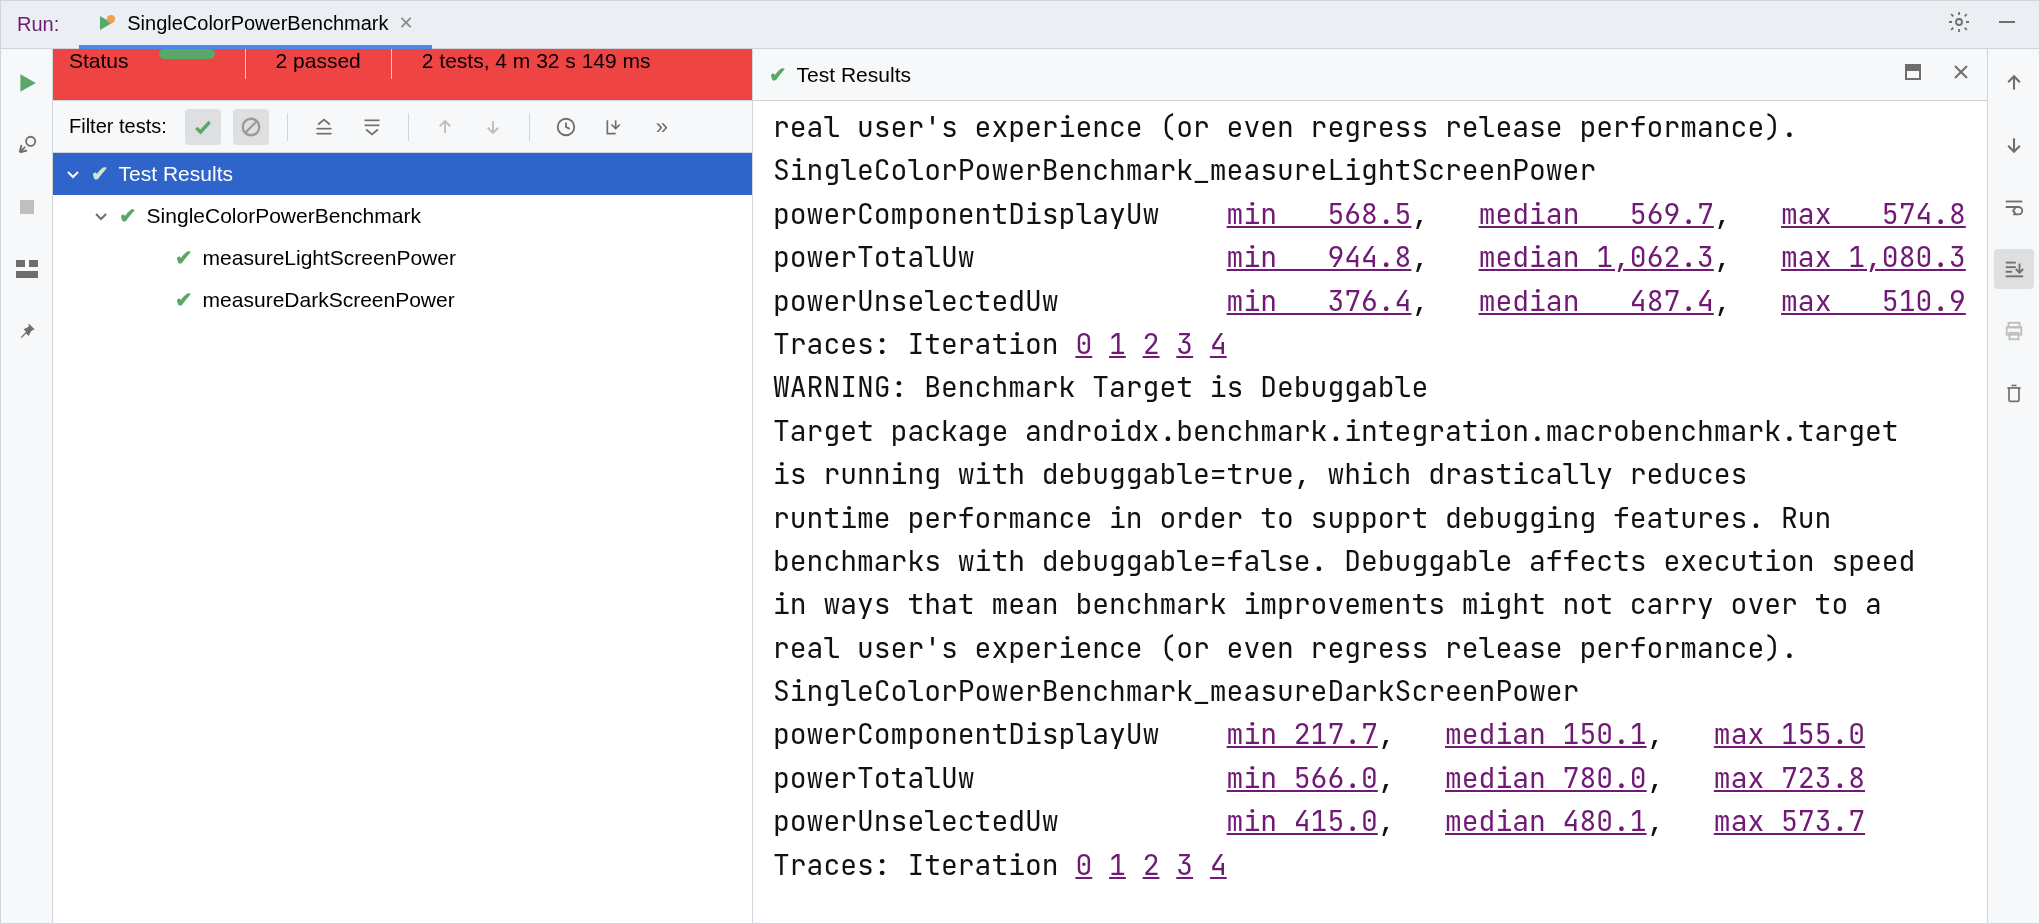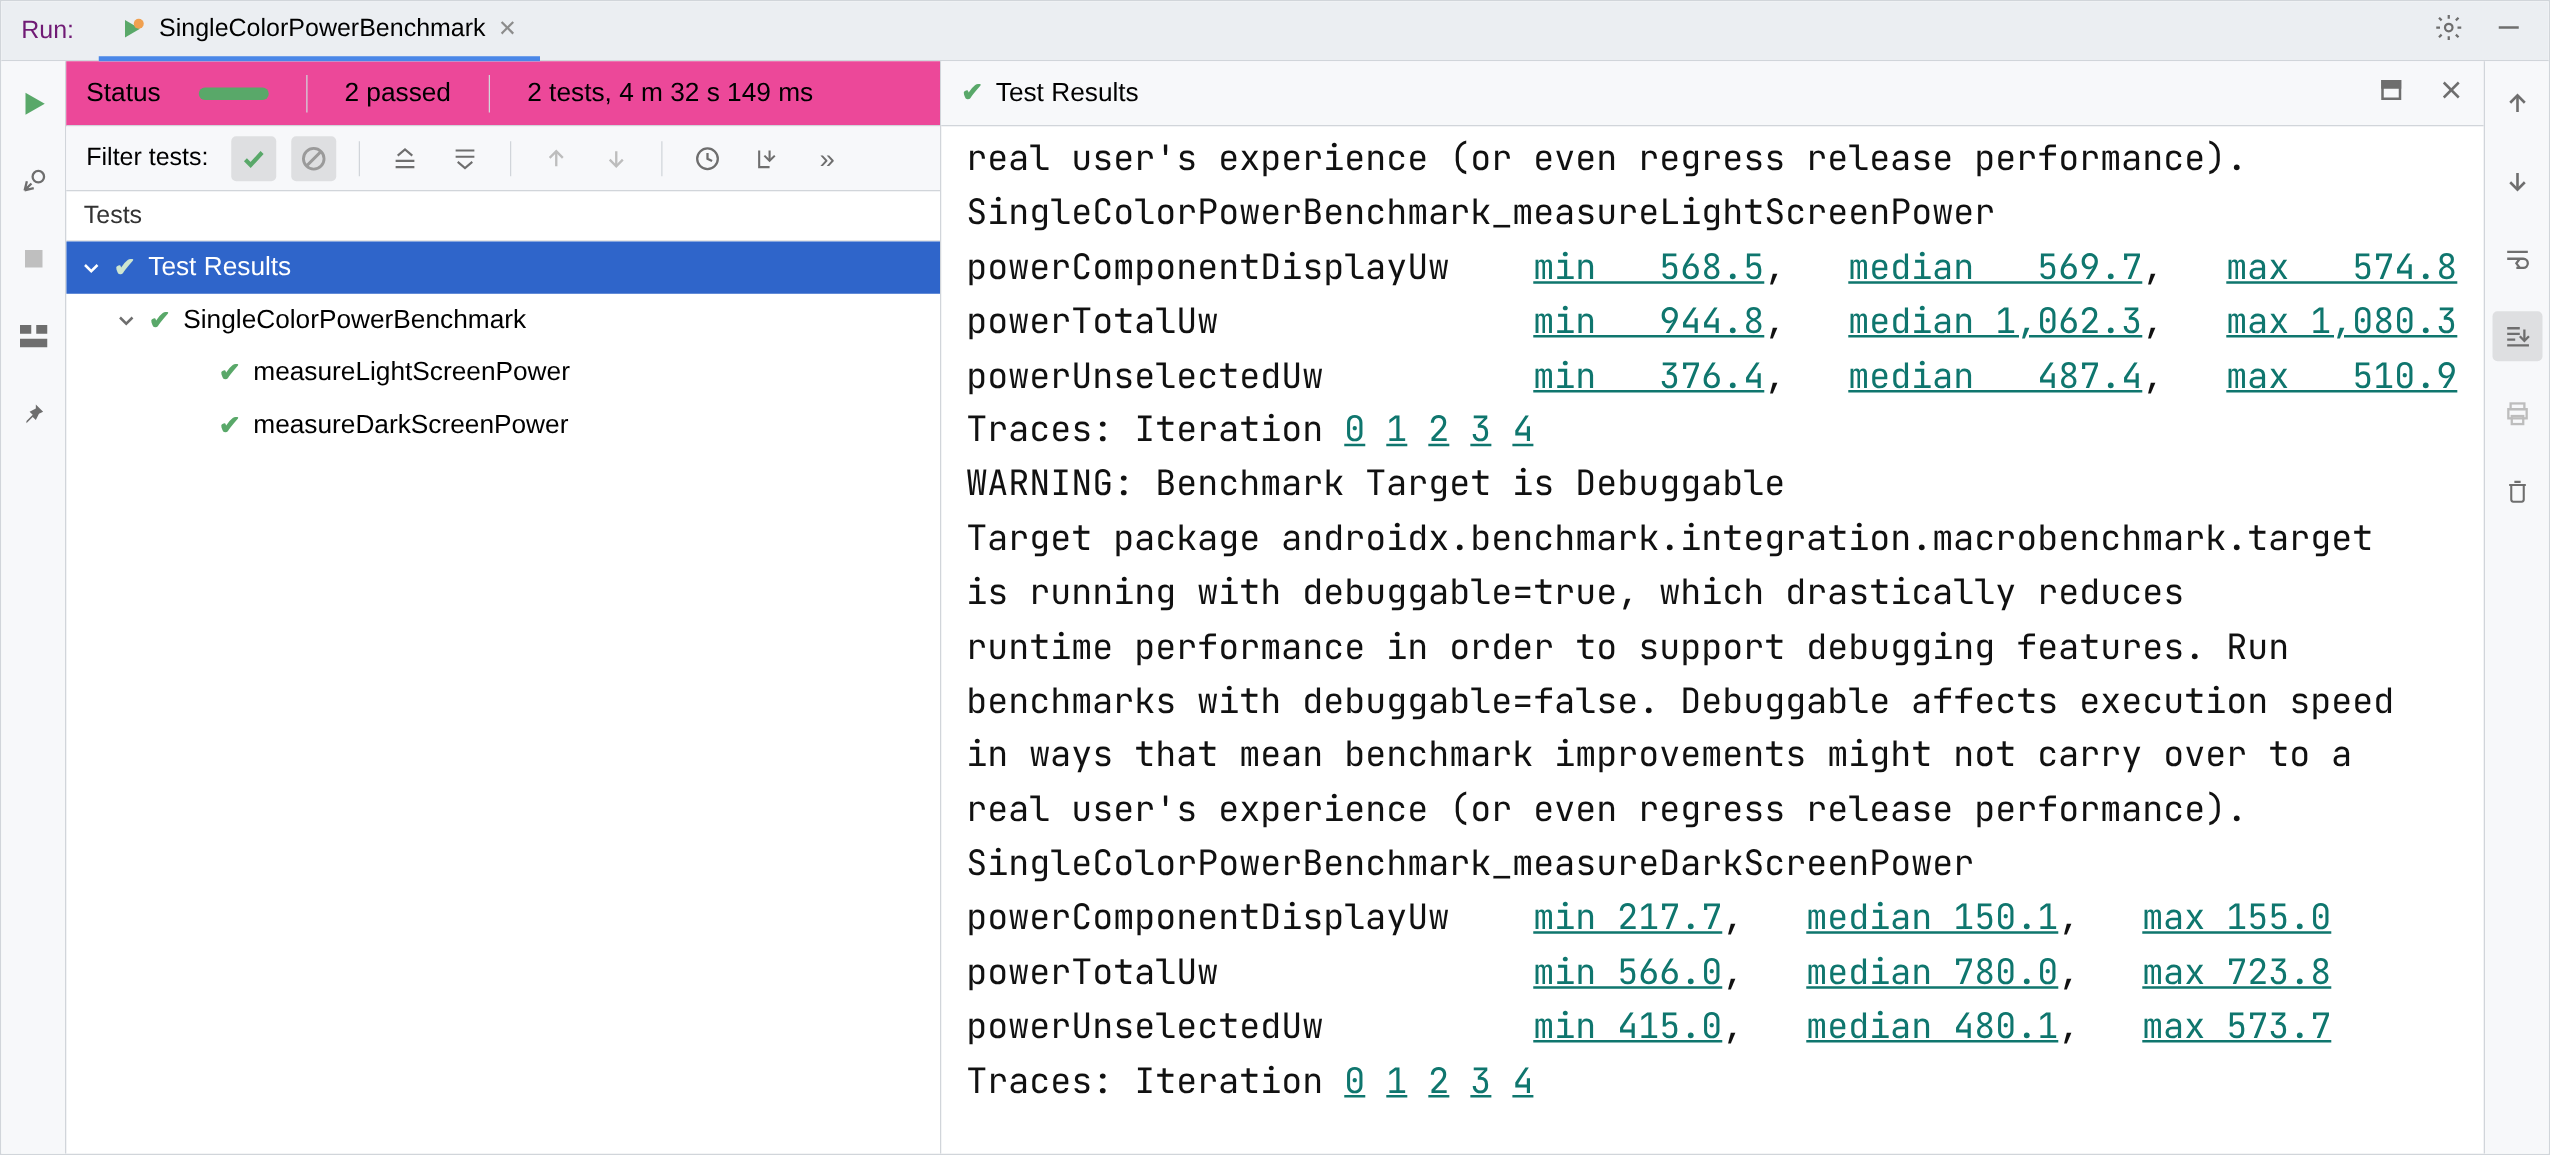--- a/index.html
+++ b/index.html
@@ -18,21 +18,21 @@
 
   
   .body { flex: 1; display: flex; min-height: 0; }
 
   .gutter-left, .gutter-right { width: 52px; background: #f7f8fa; display: flex; flex-direction: column; align-items: center; padding-top: 14px; gap: 22px; border-right: 1px solid #d1d5da; }
   .gutter-right { border-right: none; border-left: 1px solid #d1d5da; }
   .gutter-btn { width: 40px; height: 40px; display: flex; align-items: center; justify-content: center; border-radius: 4px; }
   .gutter-btn.active { background: #dedfe1; }
 
   .left-pane { width: 700px; display: flex; flex-direction: column; border-right: 1px solid #d1d5da; }
-  .status-row { height: 52px; display: flex; align-items: center; gap: 30px; padding: 0 16px; border-bottom: 1px solid #d1d5da; background: #ec4899; font-size: 21px; }
+  .status-row { height: 52px; display: flex; align-items: flex-start; gap: 30px; padding: 0 16px; border-bottom: 1px solid #d1d5da; background: #ef4444; font-size: 21px; }
   .status-bar { width: 56px; height: 10px; background: #59a869; border-radius: 5px; }
   .status-div { width: 1px; height: 30px; background: #d1d5da; }
   .filter-row { height: 52px; display: flex; align-items: center; gap: 12px; padding: 0 16px; border-bottom: 1px solid #d1d5da; background: #f7f8fa; }
   .filter-row .lbl { font-size: 20px; margin-right: 6px; }
   .tb-btn { width: 36px; height: 36px; display:flex; align-items:center; justify-content:center; border-radius:4px; }
   .tb-btn.on { background: #dedfe1; }
   .tb-sep { width:1px; height:28px; background:#d1d5da; margin:0 6px; }
 
   .tests-header { height: 40px; display:flex; align-items:center; padding:0 14px; font-size: 20px; border-bottom:1px solid #e5e5e5; color:#333; }
   .tree { flex:1; overflow:auto; font-size: 21px; }
@@ -43,21 +43,21 @@
   .indent-2 { padding-left: 96px; }
   .check { color:#59a869; font-weight: bold; }
   .tree-row.selected .check { color:#cfe6cf; }
   .chev-svg { stroke:#6e6e6e; }
   .tree-row.selected .chev-svg { stroke:#fff; }
 
   .right-pane { flex:1; display:flex; flex-direction:column; min-width:0; }
   .results-header { height:52px; display:flex; align-items:center; gap:10px; padding:0 16px; background:#f7f8fa; border-bottom:1px solid #d1d5da; font-size:21px; }
   .results-header .spacer { flex:1; }
   .console { flex:1; overflow:auto; padding: 4px 20px 16px 20px; font-family: "JetBrains Mono", Menlo, Consolas, monospace; font-size: 28px; line-height: 1.55; color:#111; white-space: pre; }
-  .console a { color:#0f766e; text-decoration: underline; }
+  .console a { color:#701a75; text-decoration: underline; }
   .metric-label { display:inline-block; }
 </style>
 </head>
 <body>
 
 <div class="tabbar">
   <div class="run-label">Run:</div>
   <div class="tab">
     <span class="run-icon">
       <svg width="20" height="20" viewBox="0 0 20 20">
@@ -178,21 +178,20 @@
       <span class="tb-btn">
         <svg width="20" height="20" viewBox="0 0 24 24" fill="none" stroke="#6e6e6e" stroke-width="2">
             <polyline points="4,4 4,20 14,20"></polyline>
             <polyline points="14,4 14,14"></polyline>
             <polyline points="9,9 14,14 19,9"></polyline>
           </svg>
       </span>
       <span class="tb-btn" style="font-size:22px;color:#6e6e6e;">»</span>
     </div>
 
-    <div class="tests-header">Tests</div>
 
     <div class="tree">
       <div class="tree-row selected">
         <svg class="chev-svg" width="16" height="16" viewBox="0 0 16 16" fill="none" stroke-width="2">
             <polyline points="3,6 8,11 13,6"></polyline>
           </svg>
         <span class="check">✔</span>
         <span>Test Results</span>
       </div>
       <div class="tree-row indent-1">

